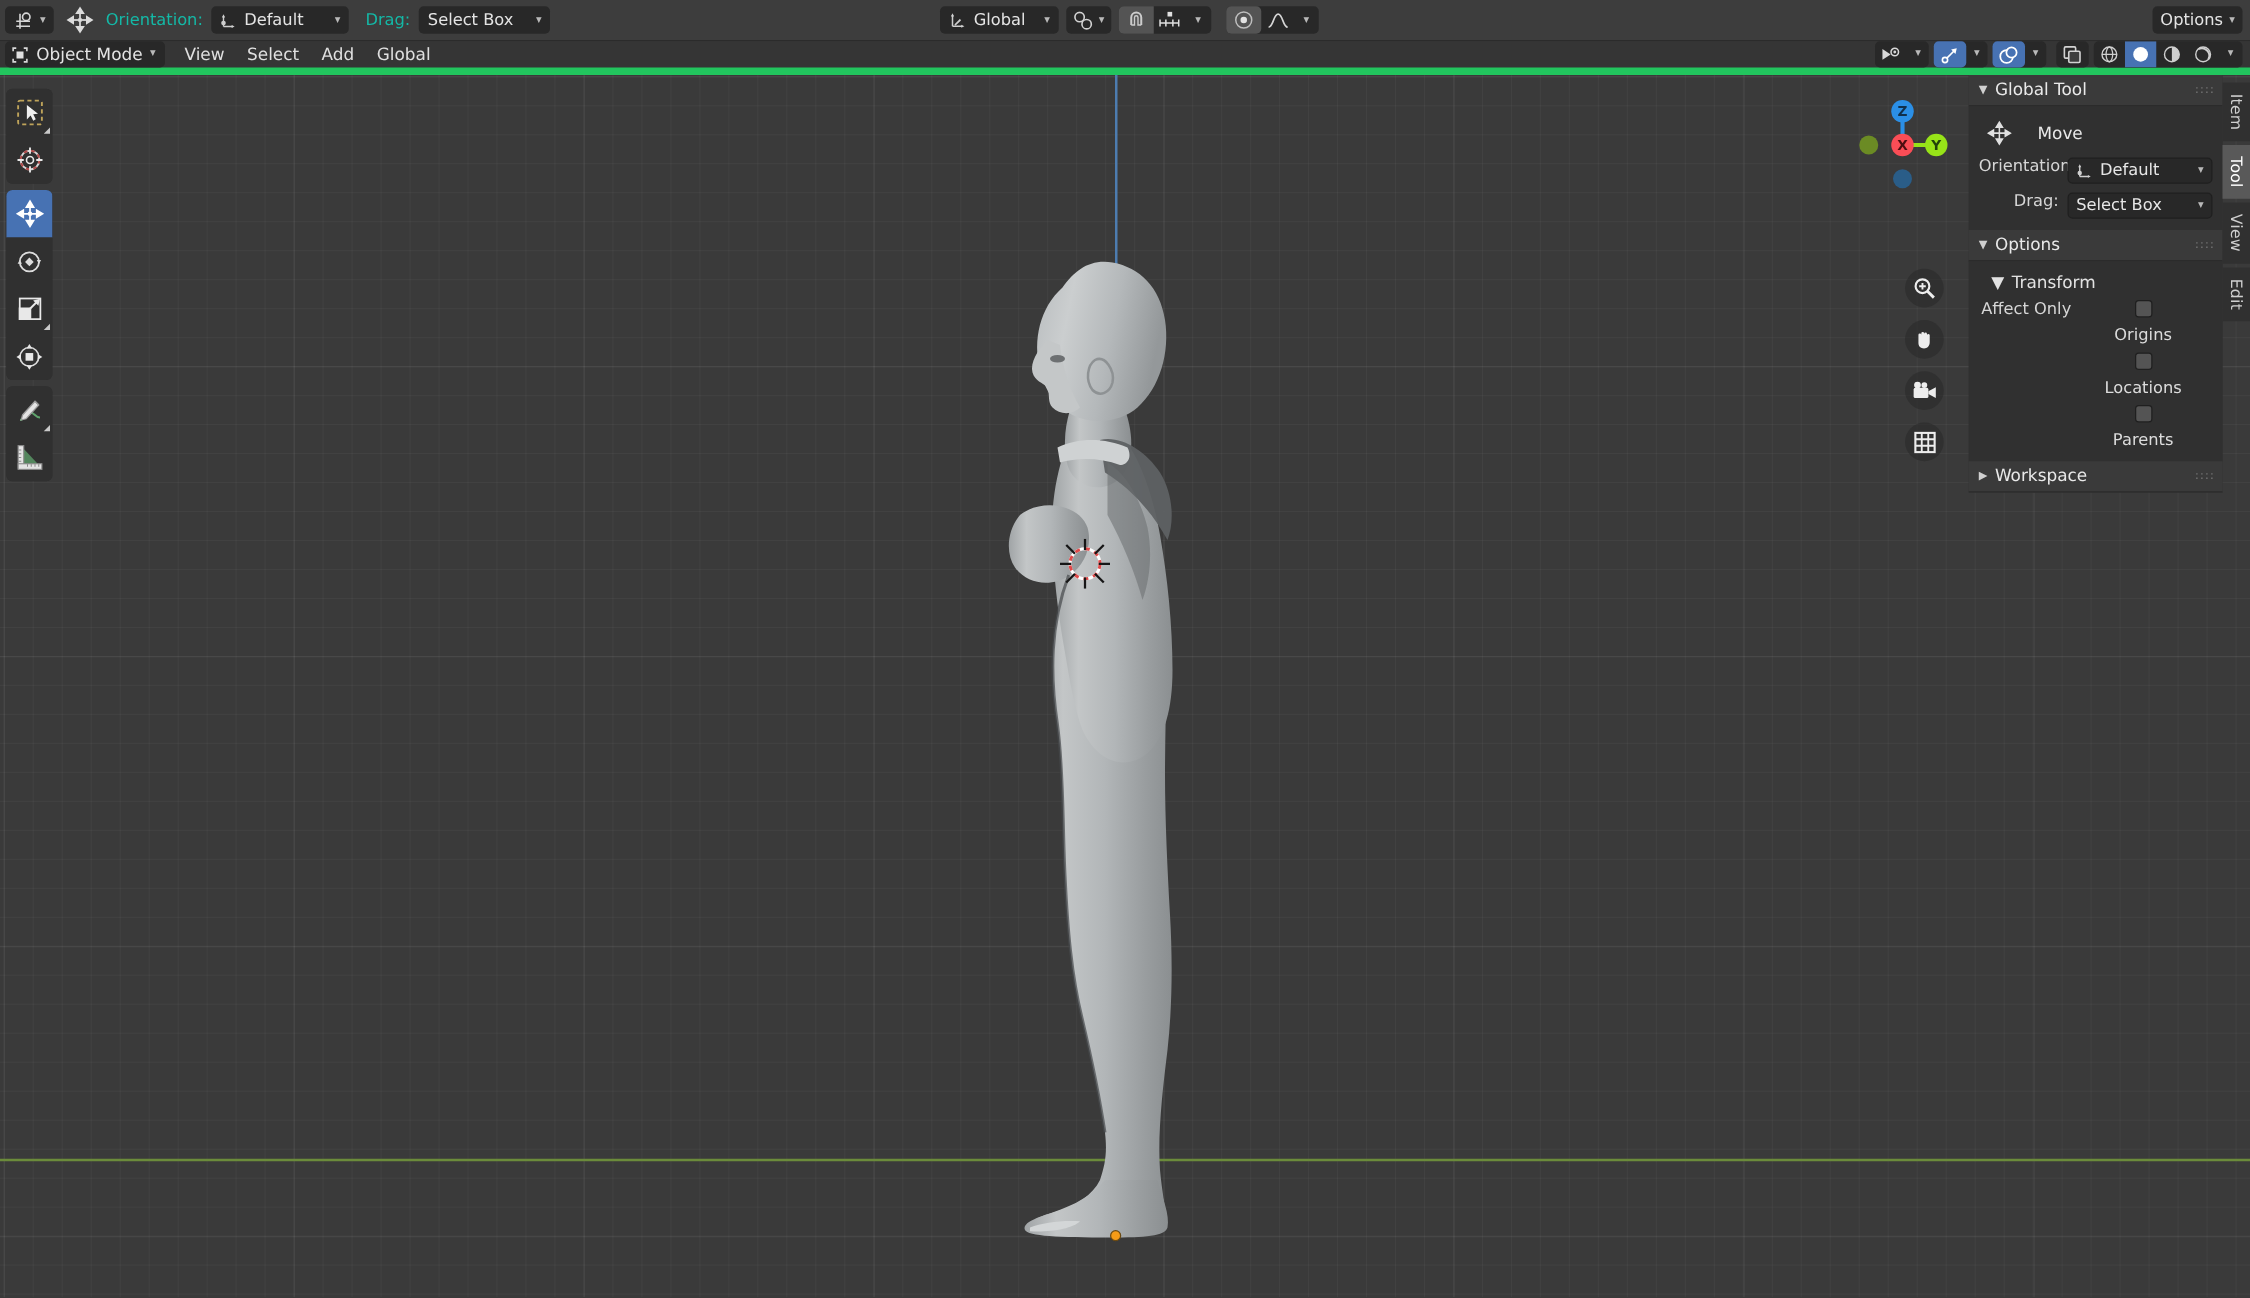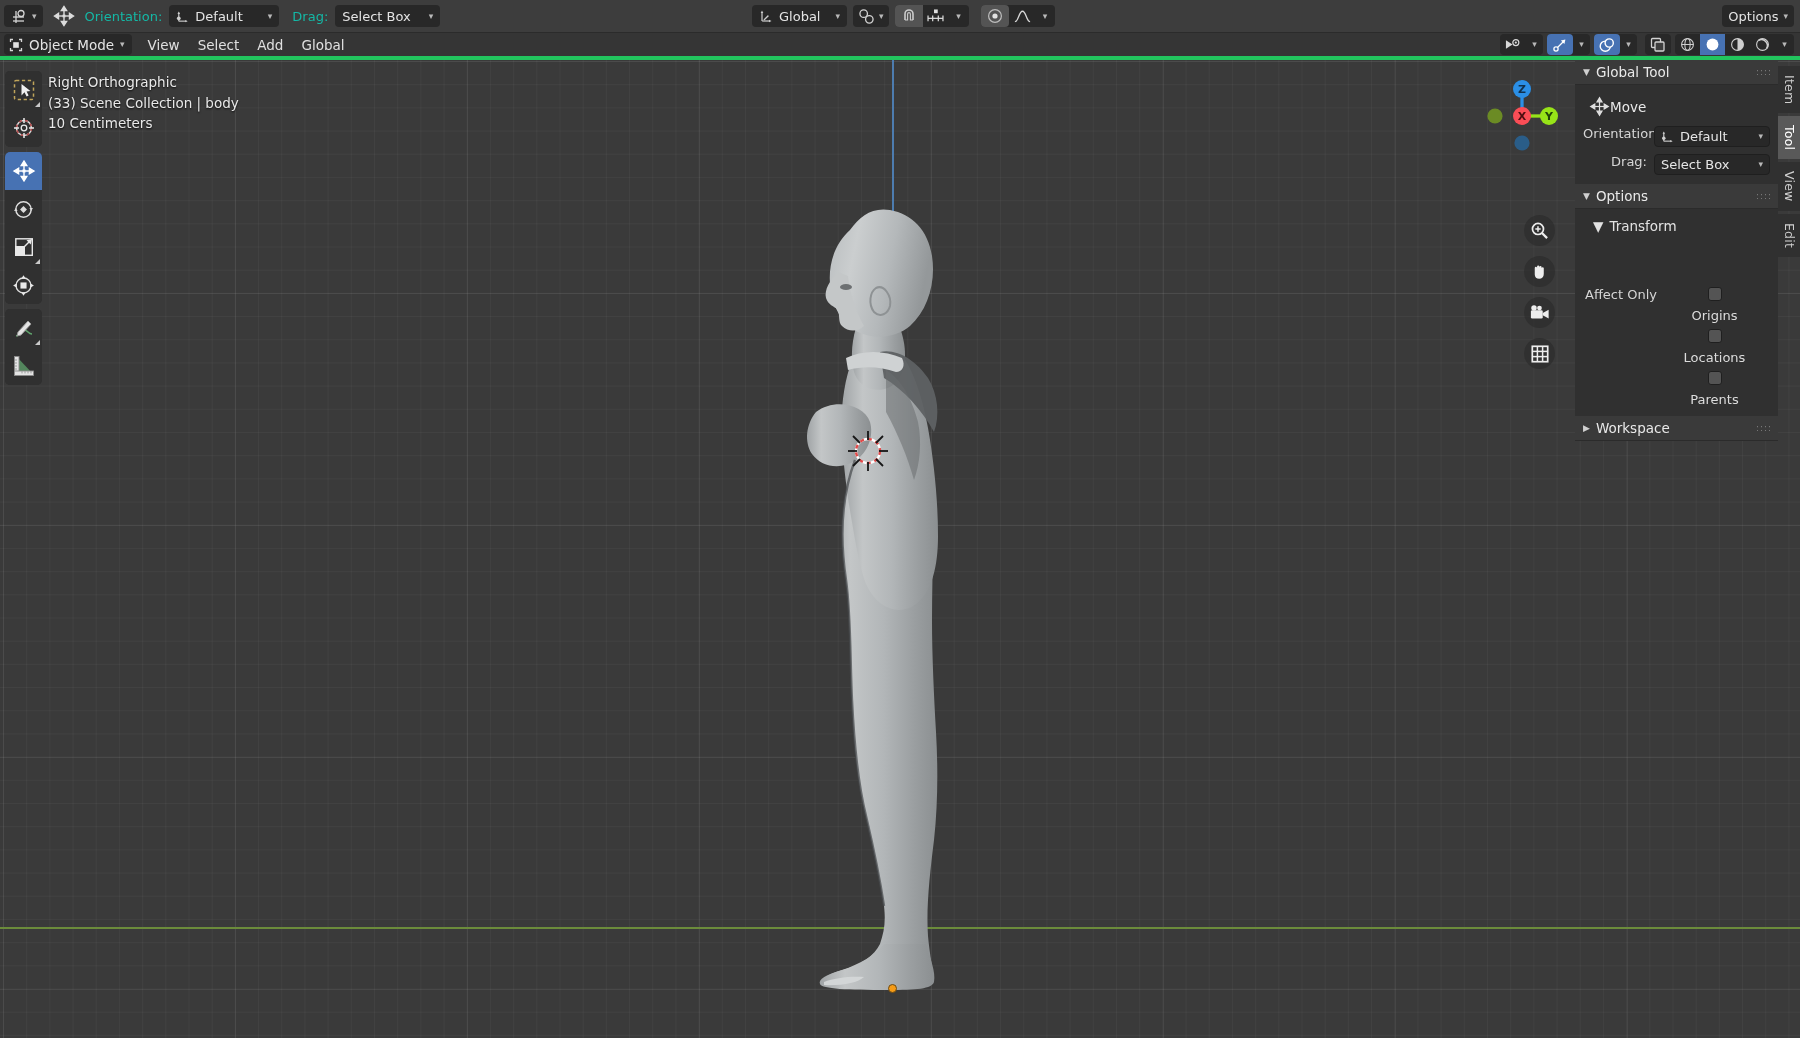--- a/index.html
+++ b/index.html
@@ -37,21 +37,21 @@
     background:#282828; border-radius:4px; height:22px;
     display:flex; align-items:center; gap:6px; padding:0 7px;
     color:#e4e4e4; font-size:13px; white-space:nowrap;
   }
   .drop .sp { flex:1; }
 
   
   .header {
     position:absolute; left:0; top:33px; width:1800px; height:27px;
     background:#353535; display:flex; align-items:center; gap:2px;
-    padding-left:4px; border-bottom:4px solid #22c55e;
+    padding-left:4px; border-bottom:6px solid #22c55e;
   }
   .hdr-right { margin-left:auto; display:flex; align-items:center; gap:4px; padding-right:6px; }
   .menu-item {
     color:#e0e0e0; font-size:13.5px; padding:2px 8px; border-radius:3px;
   }
   .mode-box {
     background:#282828; border-radius:4px; height:21px; display:flex;
     align-items:center; gap:6px; padding:0 7px 0 5px; color:#e4e4e4; font-size:13.5px;
     margin-right:6px;
   }
@@ -121,21 +121,21 @@
   .panel-body { background:#303030; padding:7px 8px 9px 8px; }
   .row { display:flex; align-items:flex-start; gap:7px; margin-bottom:7px; min-height:21px; }
   .row:last-child { margin-bottom:0; }
   .row .rl { width:64px; text-align:left; color:#d6d6d6; font-size:13px; }
   .row .rl.r { text-align:right; }
   .sb-drop {
     flex:1; background:#282828; border:1px solid #1f1f1f; border-radius:4px; height:21px;
     display:flex; align-items:center; gap:6px; padding:0 6px; color:#e6e6e6; font-size:13px;
   }
   .sb-drop .sp { flex:1; }
-  .tool-title { display:flex; align-items:center; gap:0; padding:4px 0 9px 6px; color:#e9e9e9; font-size:13.5px; }
+  .tool-title { display:flex; align-items:center; gap:20px; padding:4px 0 9px 6px; color:#e9e9e9; font-size:13.5px; }
   .sub-head { display:flex; align-items:center; gap:6px; padding:2px 0 6px 10px; color:#e2e2e2; font-size:13.5px; }
   .chk-row { display:flex; align-items:center; gap:7px; margin-bottom:6px;flex-direction:column; }
   .chk { width:14px; height:14px; background:#545454; border:1px solid #1f1f1f; border-radius:3px; }
   .chk-lbl { color:#dcdcdc; font-size:13px; }
   .aff-lbl { width:74px; color:#d6d6d6; font-size:13px; }
 
   
   .vtabs { position:absolute; right:0; top:60px; width:22px; display:flex; flex-direction:column; gap:3px; padding-top:6px; }
   .vtab {
     width:22px; background:#303030; border-radius:0 0 0 0;
@@ -477,25 +477,20 @@
       <line x1="20" y1="0" x2="20" y2="9" stroke="#161616" stroke-width="1.8"></line>
       <line x1="20" y1="31" x2="20" y2="40" stroke="#161616" stroke-width="1.8"></line>
       <line x1="0" y1="20" x2="9" y2="20" stroke="#161616" stroke-width="1.8"></line>
       <line x1="31" y1="20" x2="40" y2="20" stroke="#161616" stroke-width="1.8"></line>
       <line x1="5" y1="5" x2="12" y2="12" stroke="#161616" stroke-width="1.8"></line>
       <line x1="35" y1="5" x2="28" y2="12" stroke="#161616" stroke-width="1.8"></line>
       <line x1="5" y1="35" x2="12" y2="28" stroke="#161616" stroke-width="1.8"></line>
       <line x1="35" y1="35" x2="28" y2="28" stroke="#161616" stroke-width="1.8"></line>
     </svg>
 
-    <div class="vp-text">
-      <div>Right Orthographic</div>
-      <div>(33) Scene Collection | body</div>
-      <div>10 Centimeters</div>
-    </div>
 
     <div class="toolcol">
       <div class="toolgrp">
         <div class="toolbtn">
           <svg width="22" height="22" viewBox="0 0 22 22">
             <rect x="1.5" y="1.5" width="19" height="19" rx="1.5" fill="none" stroke="#bfa45a" stroke-width="1.5" stroke-dasharray="3.3 2.6"></rect>
             <polygon points="8.5,5 8.5,16.5 11.5,13.3 13.6,17.5 15.6,16.4 13.6,12.4 17.4,12" fill="#f0f0f0"></polygon>
           </svg>
           <div class="corner"></div>
         </div>
@@ -687,21 +682,21 @@
     <div class="panel-head">
       <span class="tri">▼</span>
       <span>Options</span>
       <span class="grip">::::</span>
     </div>
     <div class="panel-body">
       <div class="sub-head">
         <span class="tri">▼</span>
         <span>Transform</span>
       </div>
-      <div style="display:flex; align-items:flex-start; padding-left:2px;margin-top:47px;">
+      <div style="display:flex; align-items:flex-start; padding-left:2px;">
         <span class="aff-lbl">Affect Only</span>
         <div style="flex:1;">
           <div class="chk-row">
             <span class="chk"></span>
             <span class="chk-lbl">Origins</span>
           </div>
           <div class="chk-row">
             <span class="chk"></span>
             <span class="chk-lbl">Locations</span>
           </div>

